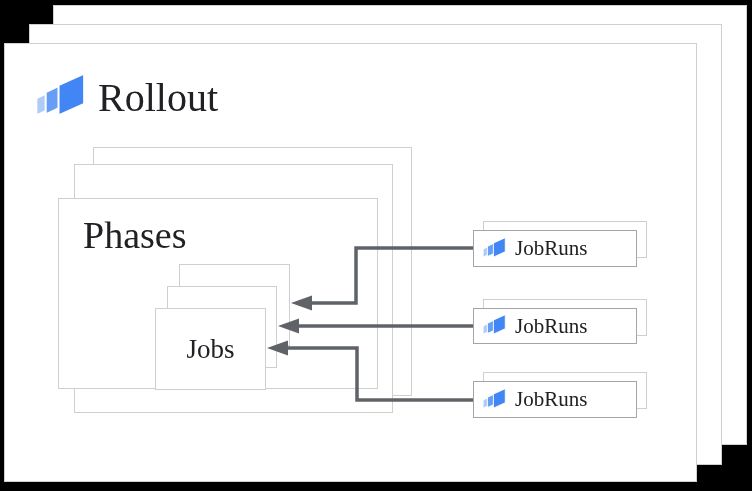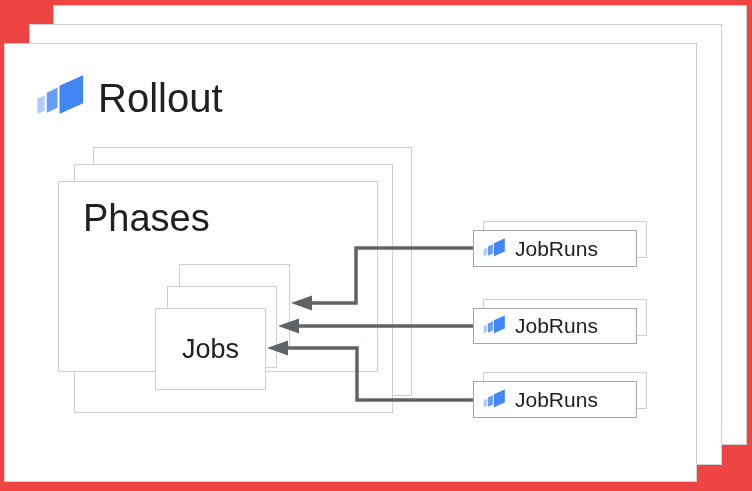--- a/index.html
+++ b/index.html
@@ -6,34 +6,34 @@
     --icon-blue-dark:#4285F4;
     --icon-blue-mid:#669DF6;
     --icon-blue-light:#AECBFA;
     --arrow-gray:#5f6368;
     --box-border:#cfcfcf;
     --card-border:#a2a6ab;
     --text-dark:#202124;
   }
   html,body{margin:0;padding:0;background:#fff;}
   .canvas{
-    position:relative;width:752px;height:491px;background:#ef4444;overflow:hidden;
-    font-family:Liberation Sans, sans-serif;color:var(--text-dark);
+    position:relative;width:752px;height:491px;background:#000000;overflow:hidden;
+    font-family:Liberation Serif, serif;color:var(--text-dark);
   }
   .box{position:absolute;background:#fff;border:1.5px solid var(--box-border);box-sizing:border-box;}
   
   .rollout-l3{left:53px;top:5px;width:694px;height:440px;}
   .rollout-l2{left:29px;top:24px;width:693px;height:441px;}
   .rollout-l1{left:4px;top:43px;width:693px;height:439px;}
   .rollout-header{position:absolute;left:29px;top:26px;display:flex;align-items:center;gap:8px;}
   .rollout-title{font-size:40px;line-height:56px;color:var(--text-dark);}
   
   .phases-l3{left:93px;top:147px;width:319px;height:249px;}
   .phases-l2{left:74px;top:164px;width:319px;height:249px;}
-  .phases-l1{left:58px;top:181px;width:320px;height:191px;}
+  .phases-l1{left:58px;top:198px;width:320px;height:191px;}
   .phases-title{position:absolute;left:24px;top:14px;font-size:38px;line-height:44px;}
   
   .jobs-l3{left:179px;top:264px;width:111px;height:82px;}
   .jobs-l2{left:167px;top:286px;width:110px;height:82px;}
   .jobs-l1{left:155px;top:308px;width:111px;height:82px;display:flex;align-items:center;justify-content:center;}
   .jobs-title{font-size:27px;}
   
   .jr-card{border:1.5px solid var(--card-border);}
   .jr-back{border:1.5px solid var(--box-border);}
   .jr1-back{left:483px;top:221px;width:164px;height:37px;}

